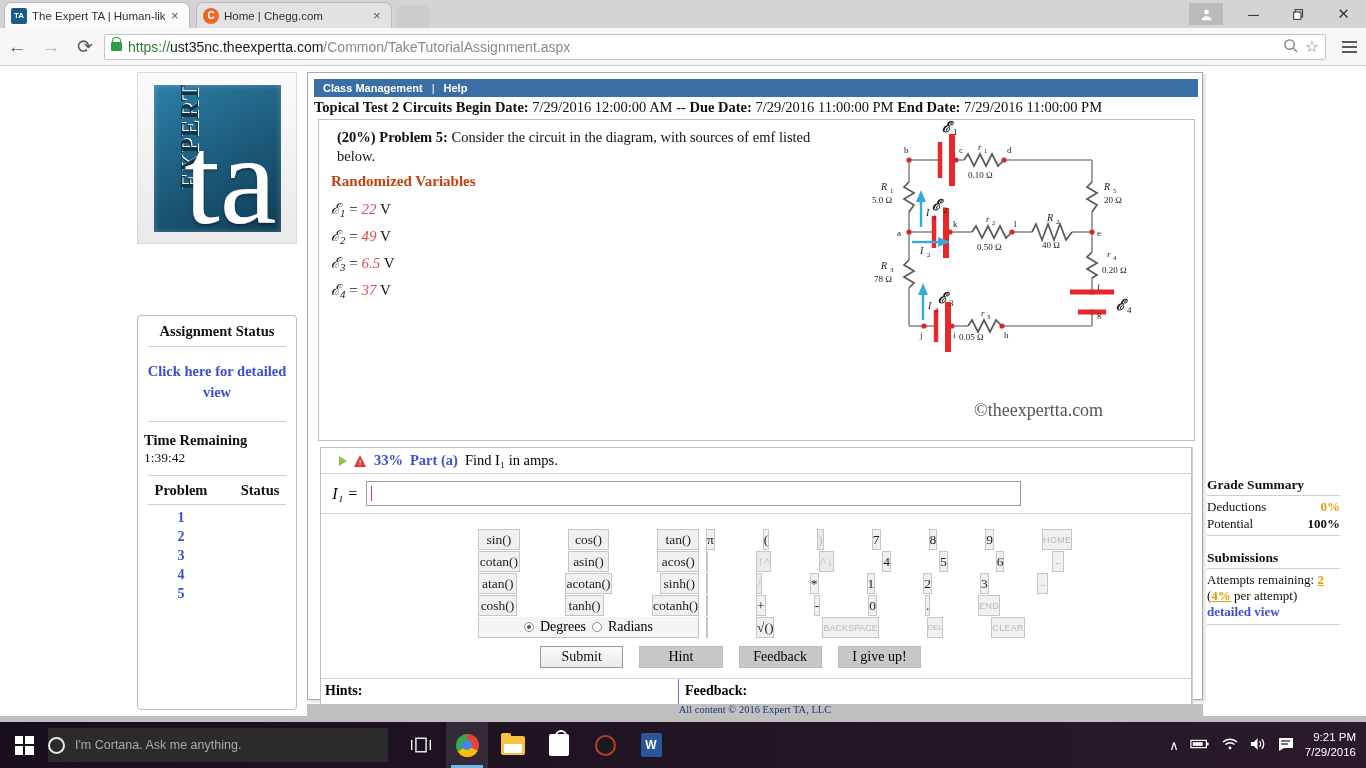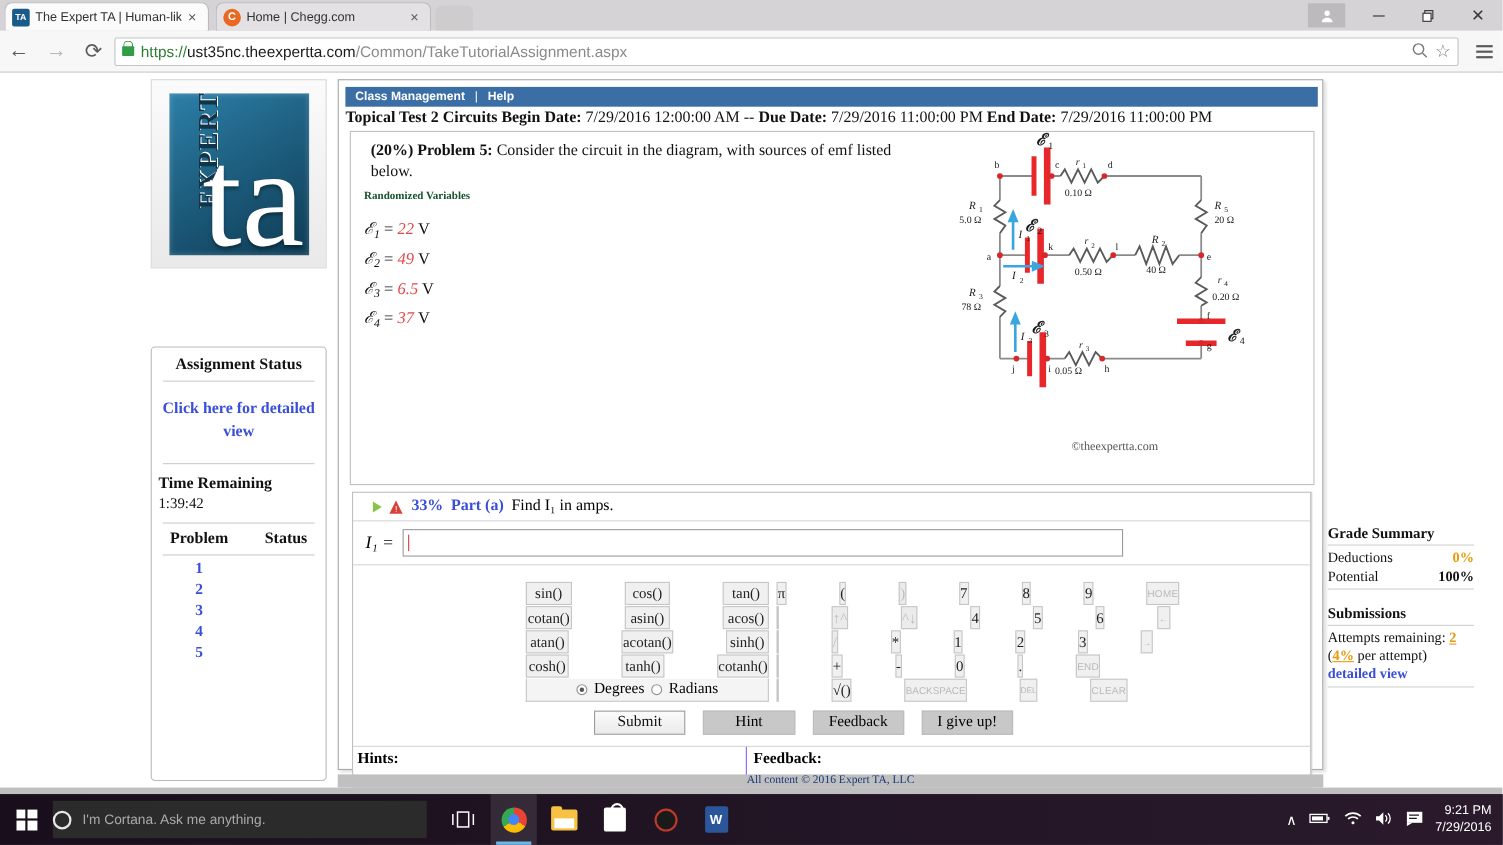--- a/index.html
+++ b/index.html
@@ -141,29 +141,29 @@
   }
   .datesline b { font-weight: bold; }
 
   .probbox {
     position: absolute; left: 10px; top: 46px; width: 877px; height: 322px;
     border: 1px solid #bfbfbf; background: #ffffff;
   }
   .prob-text { position: absolute; left: 18px; top: 8px; width: 500px;
                font-size: 14.5px; color: #111; line-height: 19px; }
   .prob-text b { font-weight: bold; }
-  .rand-title { position: absolute; left: 12px; top: 53px; font-weight: bold; font-size: 10px; color:#14532d; }
+  .rand-title { position: absolute; left: 12px; top: 53px; font-weight: bold; font-size: 15px; color:#c2410c; }
   .rand-list { position: absolute; left: 12px; top: 78px; font-size: 15px; color: #111; line-height: 23px; }
   .rand-list .val { color: #e04a4a; font-style: italic; }
   .emf { font-style: italic; font-family: "Liberation Serif", serif; }
   .sub { font-size: 0.72em; vertical-align: -0.28em; }
 
   
   .circuit { position: absolute; left: 545px; top: 0px; width: 330px; height: 252px; }
-  .credit { position: absolute; left: 655px; top: 280px; font-size: 11px; color: #555;
+  .credit { position: absolute; left: 655px; top: 280px; font-size: 18px; color: #555;
             font-family: "Liberation Serif", serif; }
 
   
   .partbox {
     position: absolute; left: 12px; top: 374px; width: 872px; height: 269px;
     border: 1px solid #bfbfbf; background: #ffffff;
   }
   .part-hdr { position: absolute; left: 0; top: 0; width: 872px; height: 26px;
               border-bottom: 1px solid #d5d5d5; display: flex; align-items: center;
               padding-left: 18px; gap: 7px; font-size: 14.5px; }

